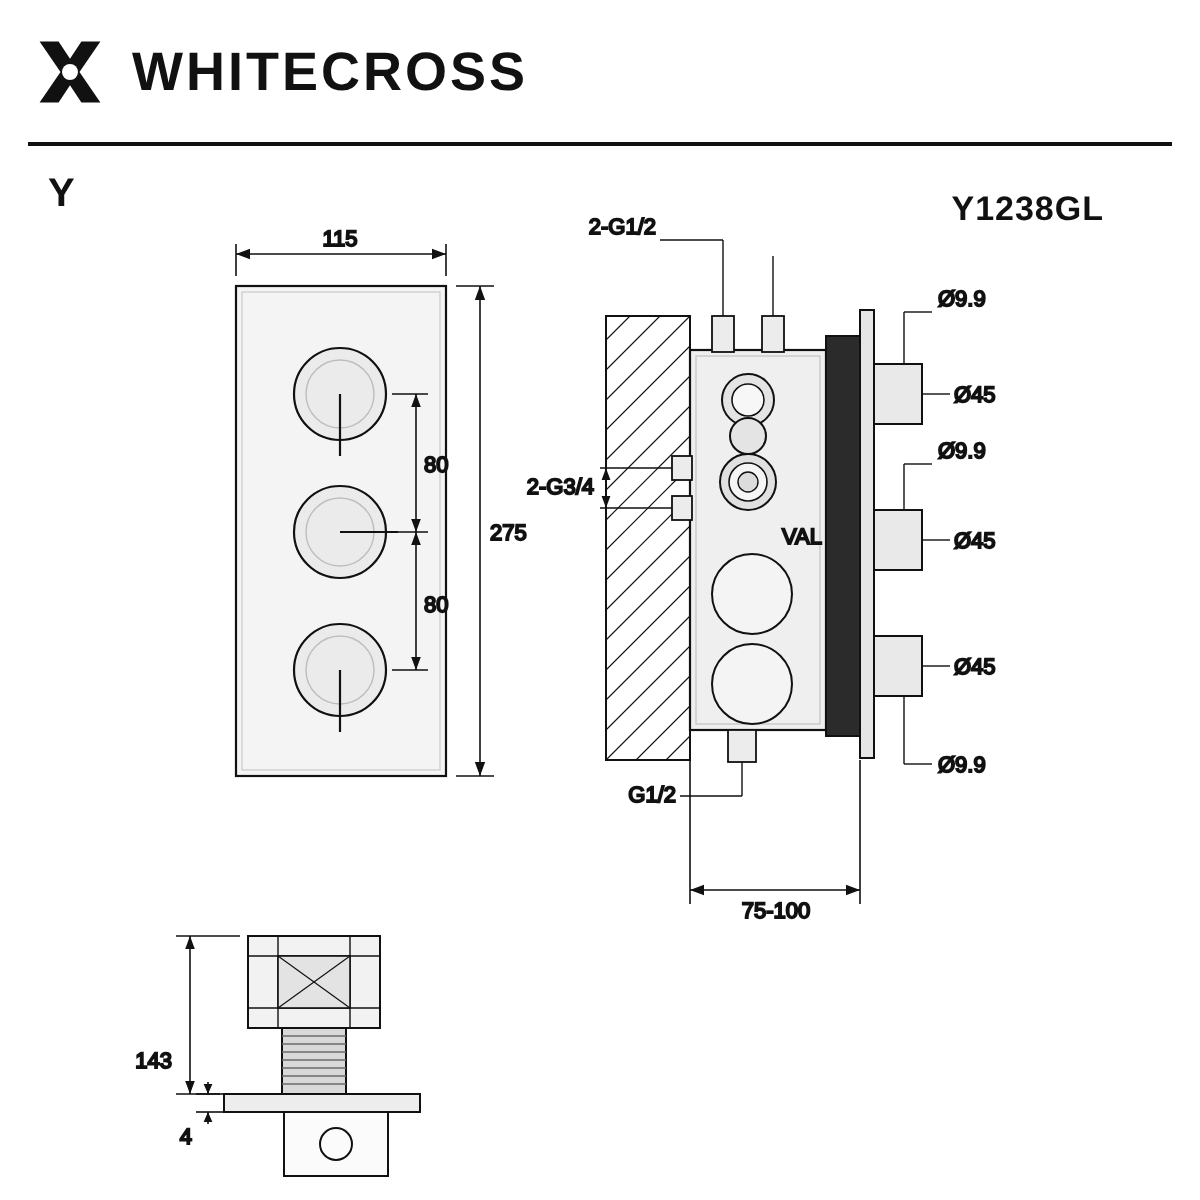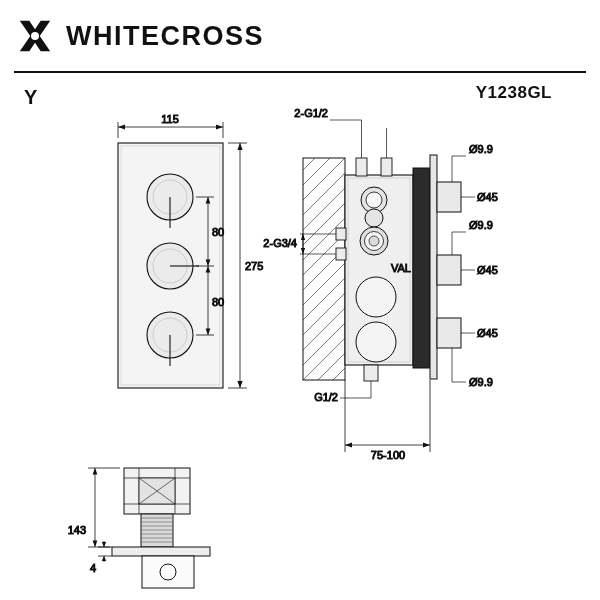--- a/index.html
+++ b/index.html
@@ -60,21 +60,21 @@
     position: absolute;
     left: 24px;
     top: 86px;
     font-size: 20px;
     font-weight: bold;
     letter-spacing: .5px;
   }
   .model-code {
     position: absolute;
     right: 48px;
-    top: 83px;
+    top: 95px;
     font-size: 17px;
     font-weight: bold;
     letter-spacing: .5px;
   }
 
   
   #drawing {
     position: absolute;
     left: 0;
     top: 0;

